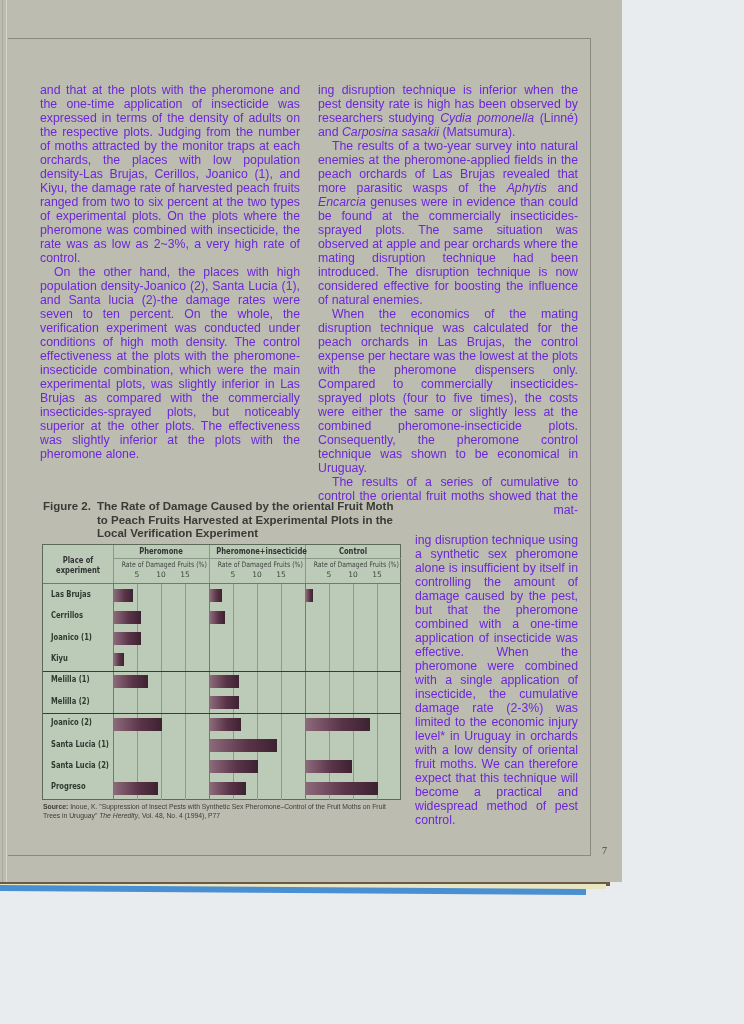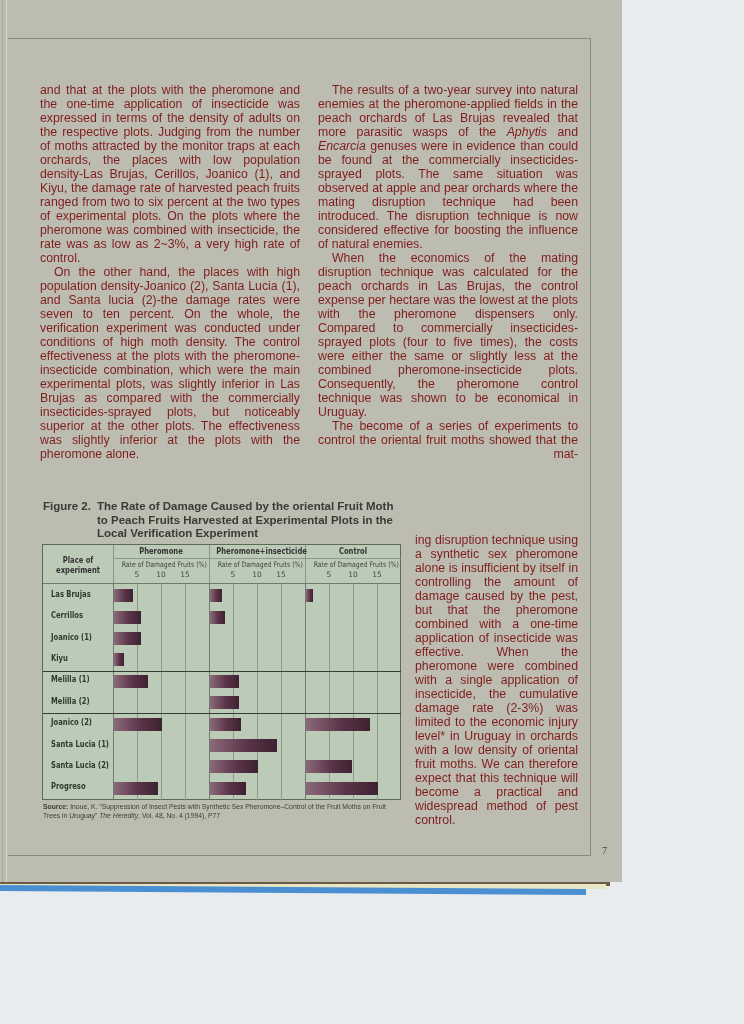--- a/index.html
+++ b/index.html
@@ -16,21 +16,21 @@
   .page-fold2 { position:absolute; left:2px; top:0; width:1px; height:882px; background:#a9a89d; }
   .frame {
     position:absolute; left:8px; top:38px; width:582px; height:816px;
     border-top:1px solid #8b8a80; border-right:1px solid #8b8a80; border-bottom:1px solid #8b8a80;
   }
   .under-edge1 { position:absolute; left:0; top:882px; width:610px; height:4px; background:#6a5a46; }
   .under-edge2 { position:absolute; left:0; top:884px; width:606px; height:5px; background:#e8e6c2; }
   .under-edge3 { position:absolute; left:0; top:887px; width:586px; height:6px; background:#4a8fd2; transform:skewY(0.4deg); }
 
   .col {
-    position:absolute; font-size:12.3px; line-height:14px; color:#7f1d1d;
+    position:absolute; font-size:12.3px; line-height:14px; color:#6d28d9;
     text-align:justify;
   }
   .col p { margin:0; }
   .col p.ind { text-indent:14px; }
   .col-left { left:40px; top:83px; width:260px; }
   .col-right { left:318px; top:83px; width:260px; }
   .col-rbottom { left:415px; top:493px; width:163px;margin-top:40px; }
   .footnote { position:absolute; left:415px; top:783px; width:170px; font-size:10.5px; line-height:12px; color:#3a3a36; }
   .page-num { position:absolute; left:602px; top:845px; font-size:10px; color:#444; font-family:"Liberation Serif", serif; }
 
@@ -66,23 +66,24 @@
   <div class="page-fold2"></div>
   <div class="page-fold"></div>
   <div class="frame"></div>
 
   <div class="col col-left">
     <p>and that at the plots with the pheromone and the one-time application of insecticide was expressed in terms of the density of adults on the respective plots.  Judging from the number of moths attracted by the monitor traps at each orchards, the places with low population density-Las Brujas, Cerillos, Joanico (1), and Kiyu, the damage rate of harvested peach fruits ranged from two to six percent at the two types of experimental plots.  On the plots where the pheromone was combined with insecticide, the rate was as low as 2~3%, a very high rate of control.</p>
     <p class="ind">On the other hand, the places with high population density-Joanico (2), Santa Lucia (1), and Santa lucia (2)-the damage rates were seven to ten percent.  On the whole, the verification experiment was conducted under conditions of high moth density.  The control effectiveness at the plots with the pheromone-insecticide combination, which were the main experimental plots, was slightly inferior in Las Brujas as compared with the commercially insecticides-sprayed plots, but noticeably superior at the other plots. The effectiveness was slightly inferior at the plots with the pheromone alone.</p>
   </div>
 
   <div class="col col-right">
+    <p><span>ing disruption technique is inferior when the pest density rate is high has been observed by researchers studying </span><i>Cydia pomonella</i><span> (Linné) and </span><i>Carposina sasakii</i><span> (Matsumura).</span></p>
     <p class="ind"><span>The results of a two-year survey into natural enemies at the pheromone-applied fields in the peach orchards of Las Brujas revealed that more parasitic wasps of the </span><i>Aphytis</i><span> and </span><i>Encarcia</i><span> genuses were in evidence than could be found at the commercially insecticides-sprayed plots.  The same situation was observed at apple and pear orchards where the mating disruption technique had been introduced.  The disruption technique is now considered effective for boosting the influence of natural enemies.</span></p>
     <p class="ind">When the economics of the mating disruption technique was calculated for the peach orchards in Las Brujas, the control expense per hectare was the lowest at the plots with the pheromone dispensers only.  Compared to commercially insecticides-sprayed plots (four to five times), the costs were either the same or slightly less at the combined pheromone-insecticide plots.  Consequently, the pheromone control technique was shown to be economical in Uruguay.</p>
-    <p class="ind" style="text-align-last:right;">The become of a series of experiments to control the oriental fruit moths showed that the mat-</p>
+    <p class="ind" style="text-align-last:right;">The results of a series of cumulative to control the oriental fruit moths showed that the mat-</p>
   </div>
 
   <div class="col col-rbottom">
     <p>ing disruption technique using a synthetic sex pheromone alone is insufficient by itself in controlling the amount of damage caused by the pest, but that the pheromone combined with a one-time application of insecticide was effective.  When the pheromone were combined with a single application of insecticide, the cumulative damage rate (2-3%) was limited to the economic injury level* in Uruguay in orchards with a low density of oriental fruit moths.  We can therefore expect that this technique will become a practical and widespread method of pest control.</p>
   </div>
 
   <div class="fig-title">
     <span class="lbl">Figure 2.</span>
     <span class="txt">The Rate of Damage Caused by the oriental Fruit Moth to Peach Fruits Harvested at Experimental Plots in the Local Verification Experiment</span>
   </div>

